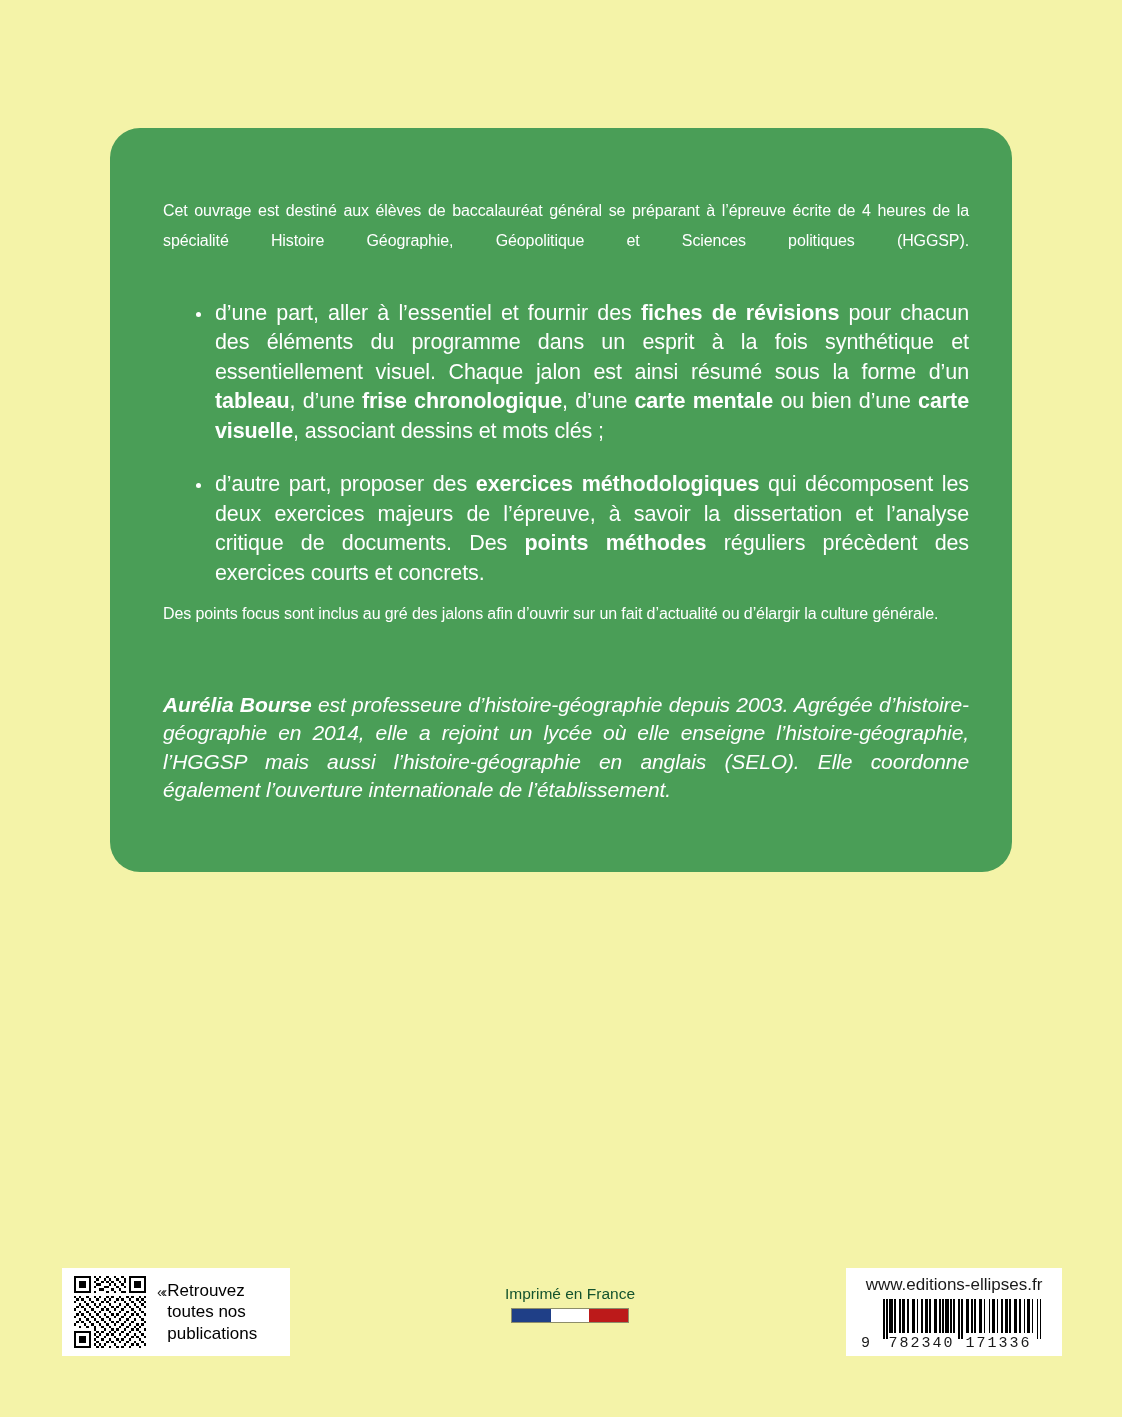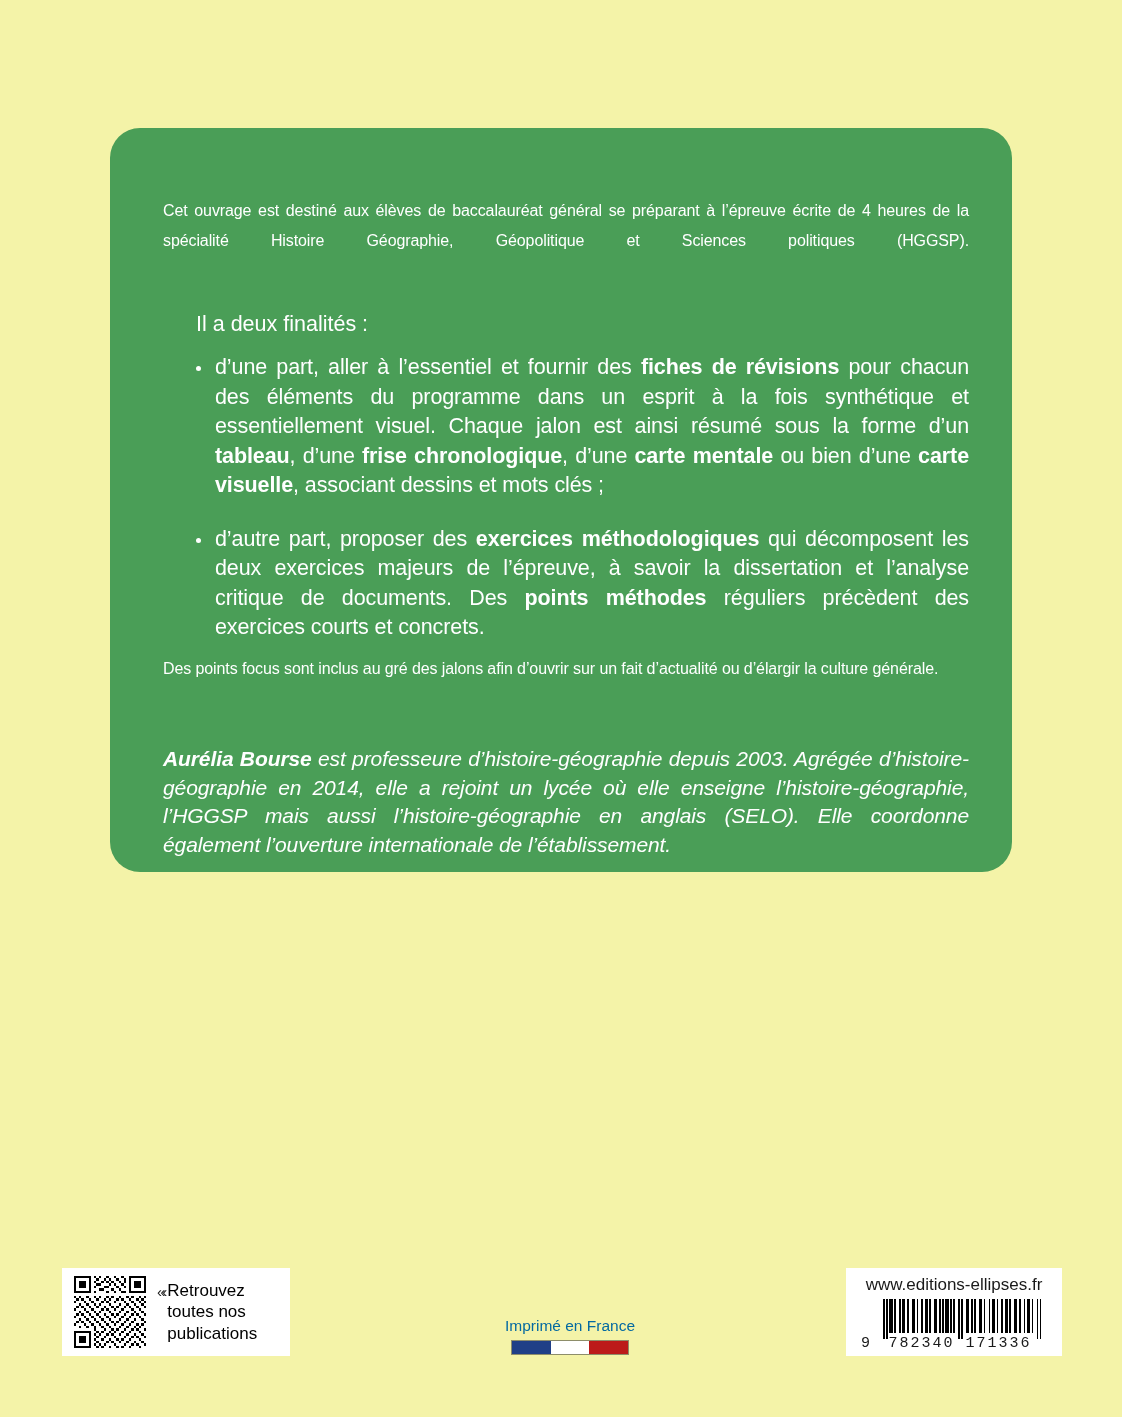--- a/index.html
+++ b/index.html
@@ -145,23 +145,22 @@
 
   .footer-print {
     position: absolute;
     left: 430px;
     top: 1285px;
     width: 280px;
     text-align: center;
   }
   .print-label {
     font-size: 15.5px;
-    color: #0369a1;
+    color: #14532d;
     line-height: 18px;
-    margin-top: 32px;
   }
   .flag {
     margin: 5px auto 0;
     width: 118px;
     height: 15px;
     display: flex;
     border: 1px solid #8d8d6a;
     box-sizing: border-box;
   }
   .flag span { display: block; height: 100%; }
@@ -213,21 +212,20 @@
   .ean-right { width: 77px; text-align: center; letter-spacing: 2px; }
 </style>
 </head>
 <body>
 
 <div class="blurb-panel">
   <div class="blurb-inner">
 
     <p class="para intro">Cet ouvrage est destiné aux élèves de baccalauréat général se préparant à l’épreuve écrite de 4 heures de la spécialité Histoire Géographie, Géopolitique et Sciences politiques (HGGSP).</p>
 
-    <div class="lead-in">Il a deux finalités :</div>
 
     <ul class="finalites">
       <li>
         <span class="dot"></span>
         <span class="rich"><span>d’une part, aller à l’essentiel et fournir des </span><b>fiches de révisions</b><span> pour chacun des éléments du programme dans un esprit à la fois synthétique et essentiellement visuel. Chaque jalon est ainsi résumé sous la forme d’un </span><b>tableau</b><span>, d’une </span><b>frise chronologique</b><span>, d’une </span><b>carte mentale</b><span> ou bien d’une </span><b>carte visuelle</b><span>, associant dessins et mots clés ;</span></span>
       </li>
       <li>
         <span class="dot"></span>
         <span class="rich"><span>d’autre part, proposer des </span><b>exercices méthodologiques</b><span> qui décomposent les deux exercices majeurs de l’épreuve, à savoir la dissertation et l’analyse critique de documents. Des </span><b>points méthodes</b><span> réguliers précèdent des exercices courts et concrets.</span></span>
       </li>

